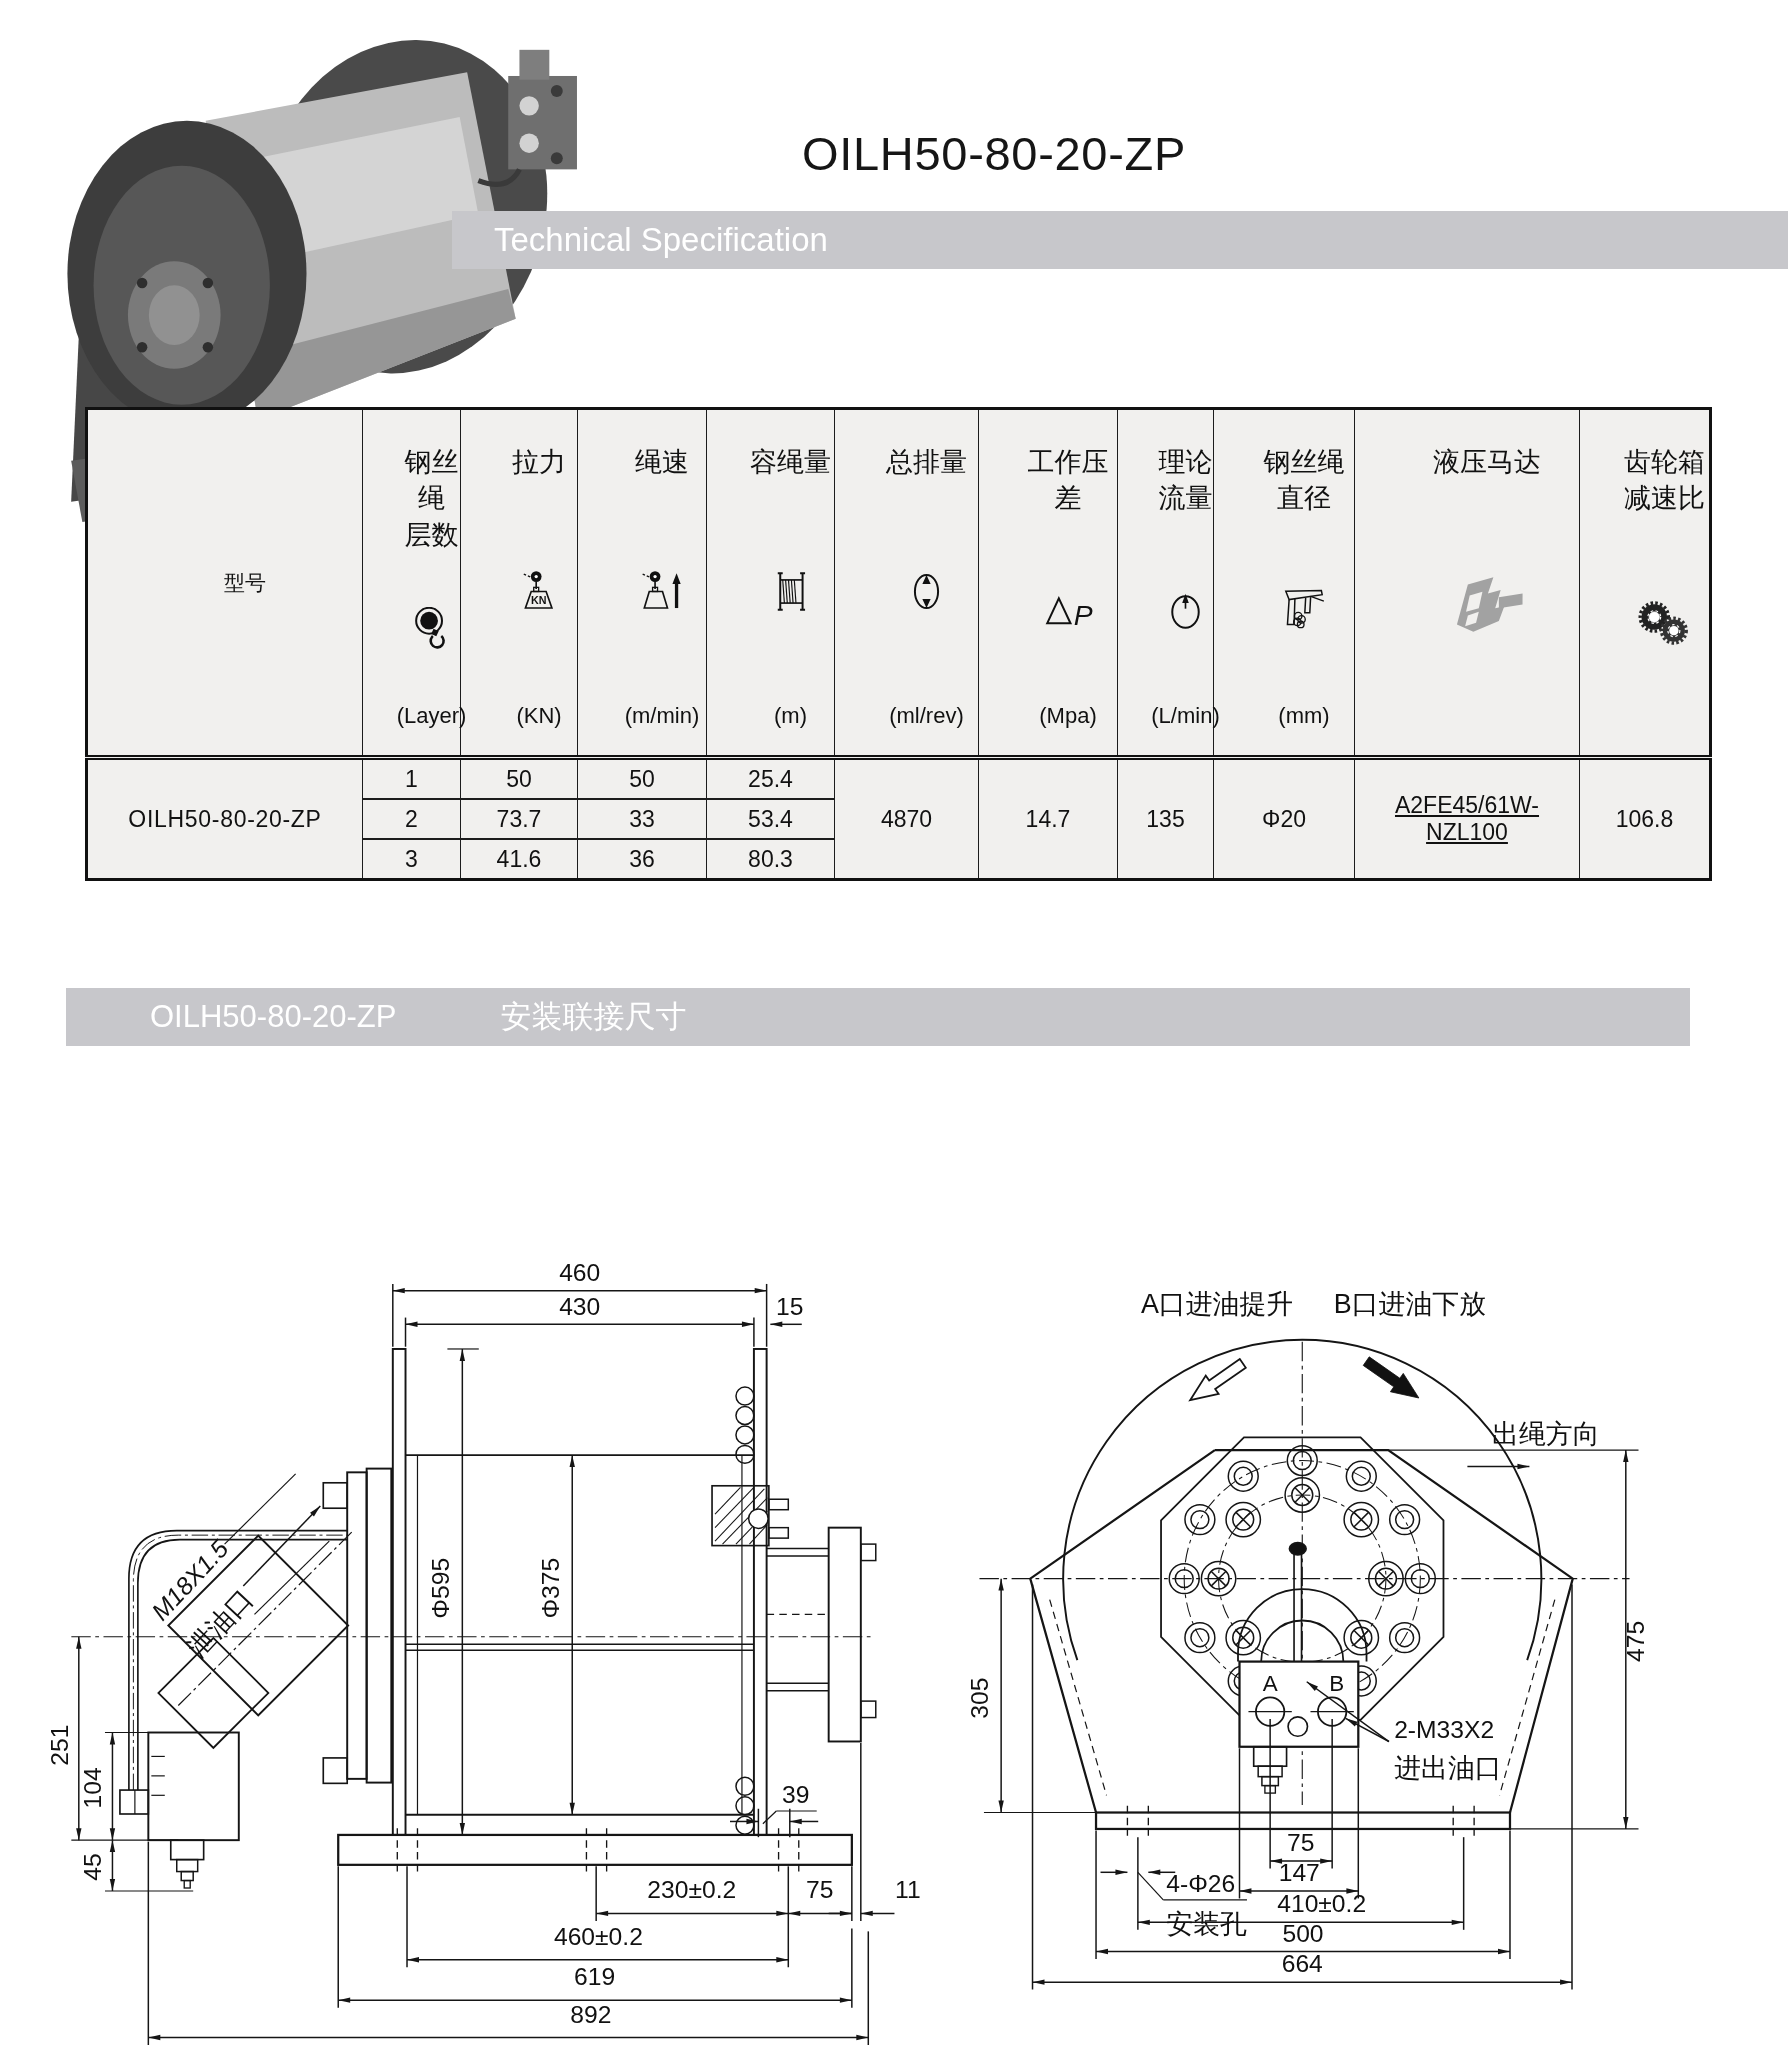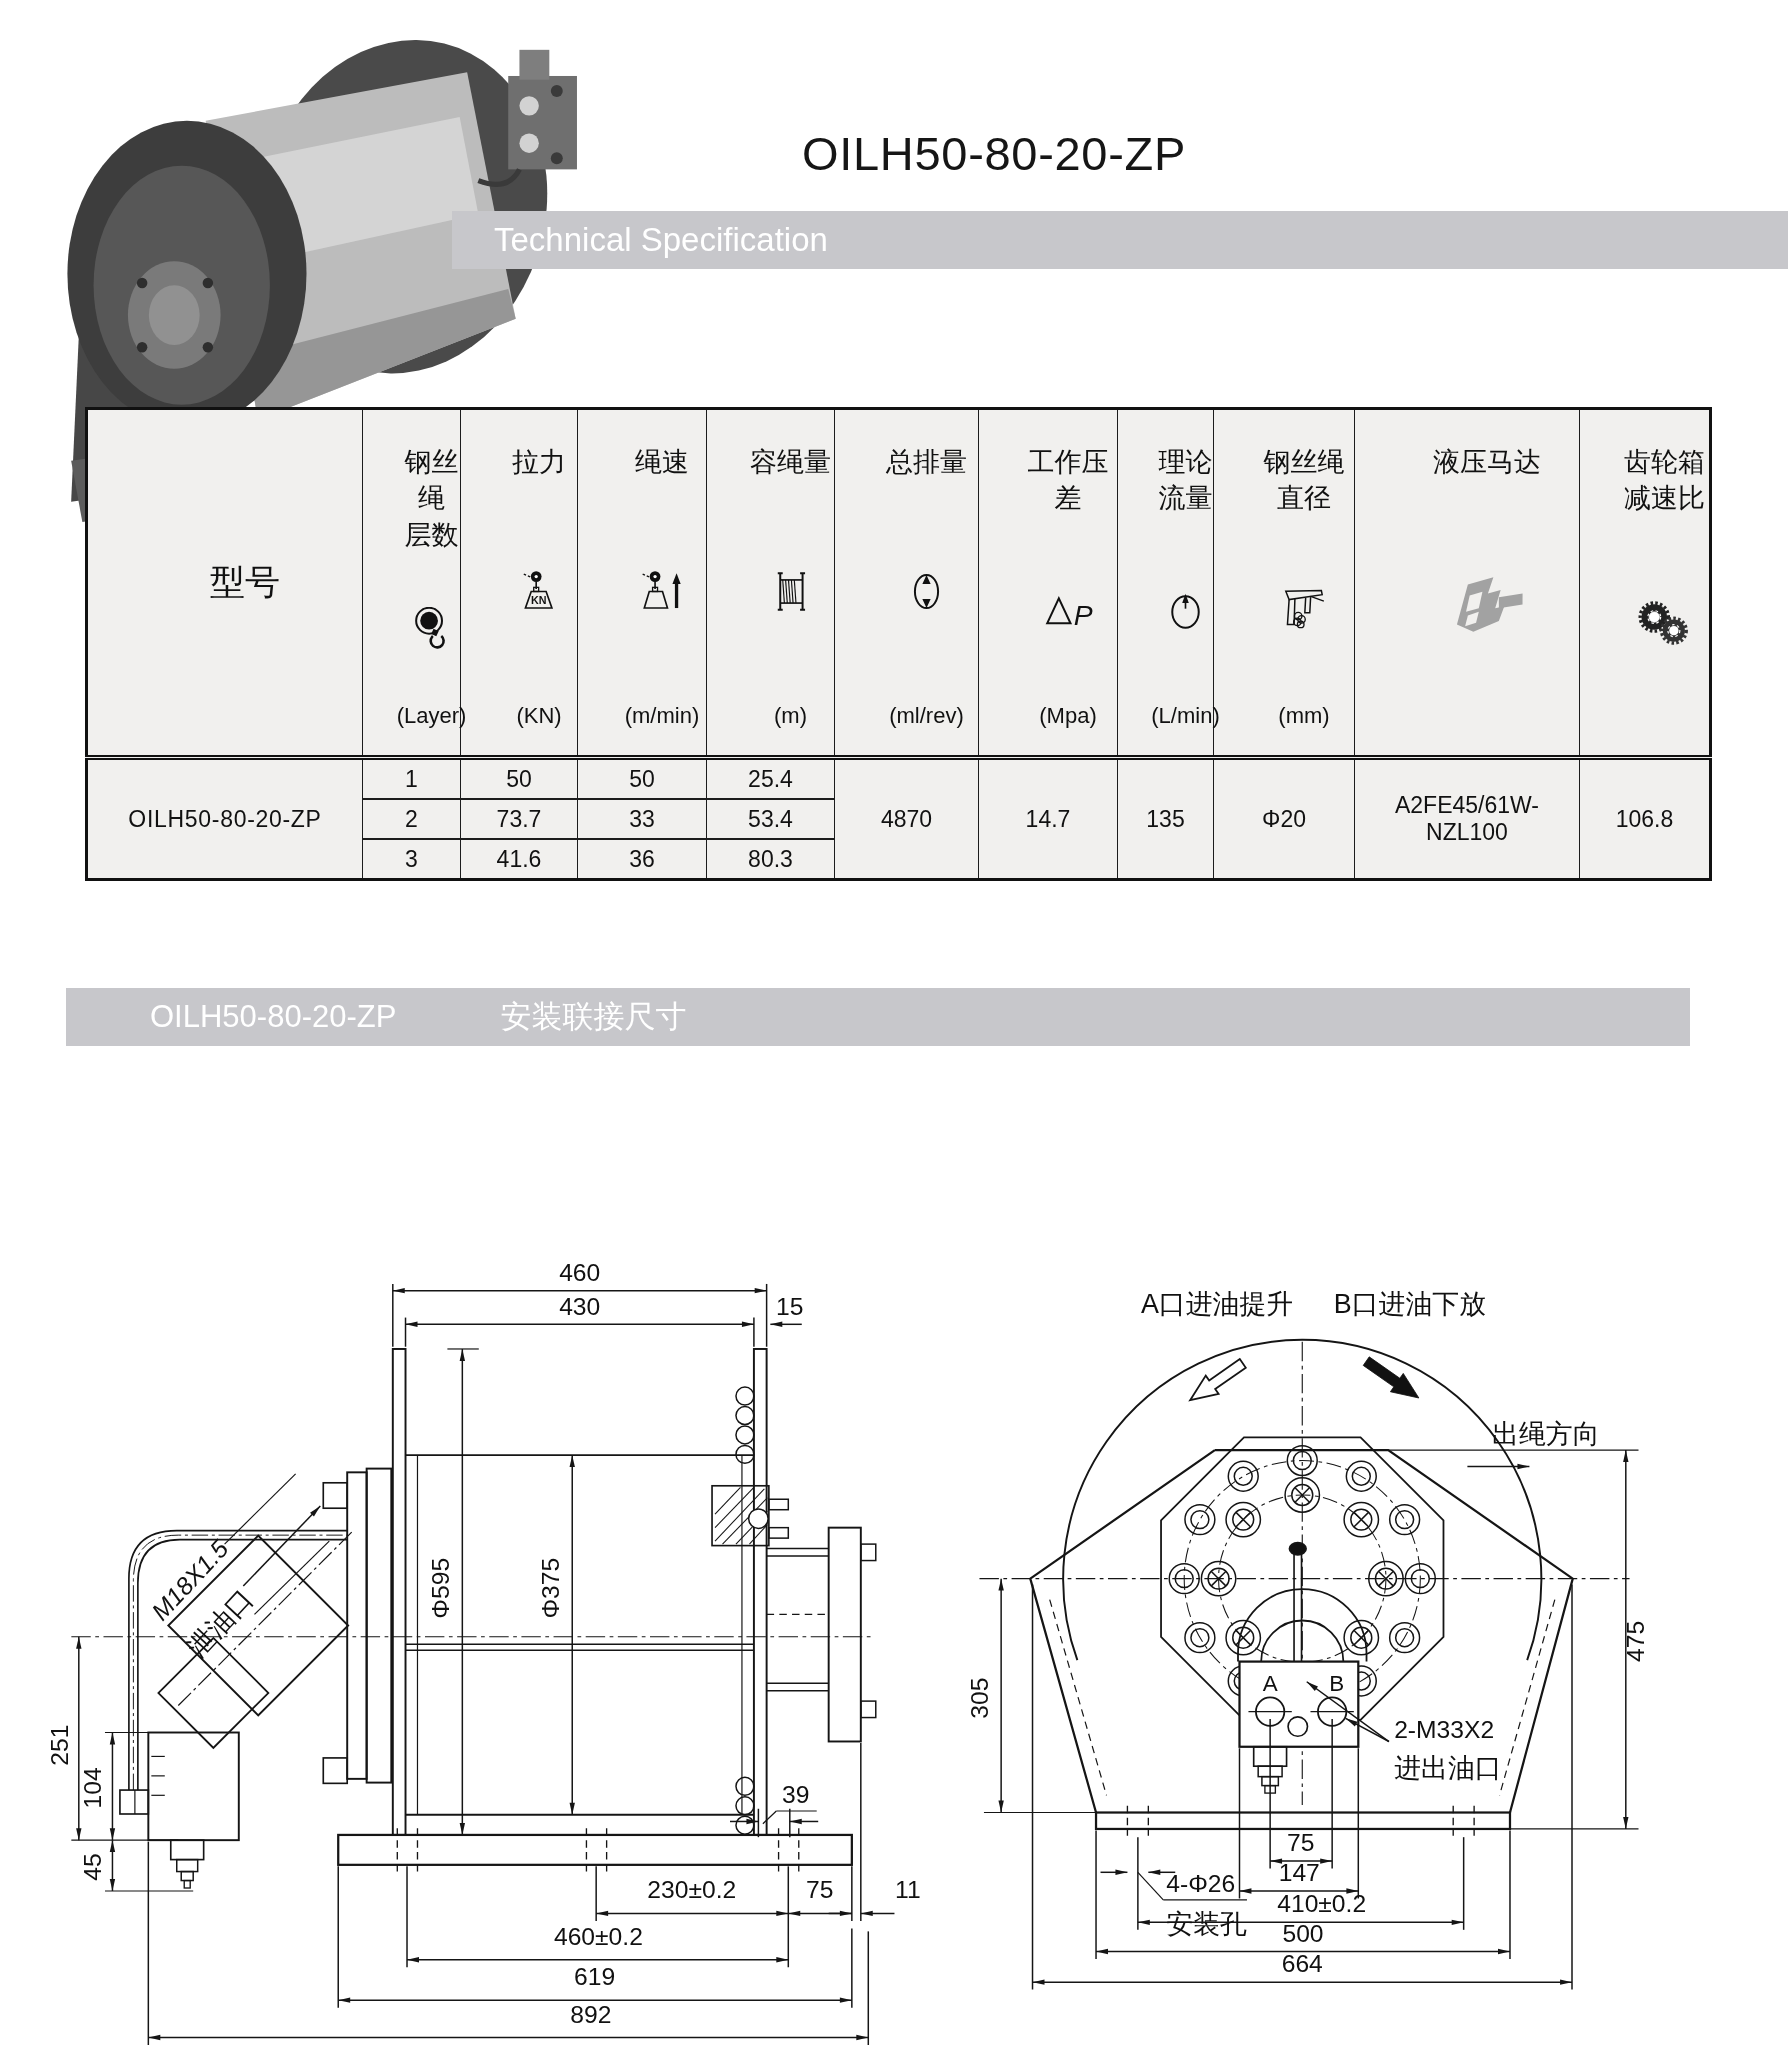--- a/index.html
+++ b/index.html
@@ -18,23 +18,23 @@
   table.spec{border-collapse:collapse;table-layout:fixed;width:1624px;background:#f1f0ee;}
   table.spec th,table.spec td{border:1.5px solid #1c1c1c;padding:0;vertical-align:middle;text-align:center;}
   table.spec{border:3px solid #111;}
   table.spec th{height:345px;font-weight:normal;padding-left:40px;}
   table.spec td{height:38px;font-size:23px;}
   tr.hdr th{border-bottom:5.2px double #111;}
   .hd{display:flex;flex-direction:column;align-items:center;height:345px;}
   .hd-title{margin-top:34px;font-size:27px;line-height:1.35;}
   .hd-icon{flex:1;display:flex;align-items:center;justify-content:flex-start;}
   .hd-unit{margin-bottom:26px;font-size:22px;}
-  .model-hd{font-size:35px;}
+  .model-hd{font-size:21px;}
   td.model-cell{font-size:25px;letter-spacing:0.7px;}
-  td.motor-cell{font-size:20px;}
+  td.motor-cell{font-size:20px;text-decoration:underline;}
   tr.r2 td,tr.r3 td{border-top:2.2px solid #1c1c1c;}
   
   svg text{font-family:"Liberation Sans","DejaVu Sans",sans-serif;}
   .dt{font-size:33px;fill:#111;}
   .dts{font-size:30px;fill:#111;}
   .cn{font-size:36px;fill:#111;}
 </style>
 </head>
 <body>
 

